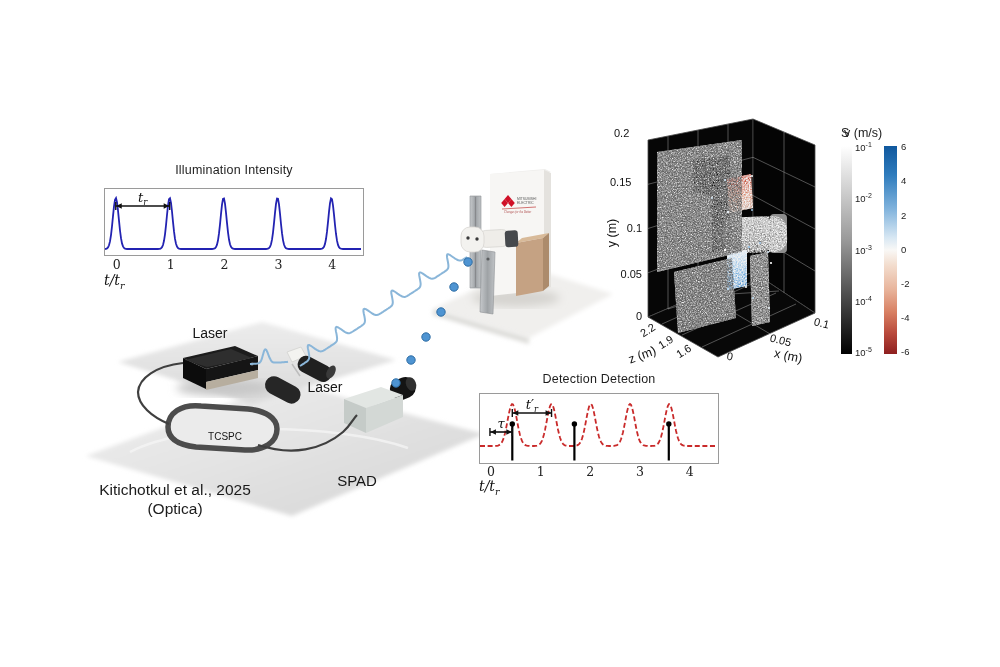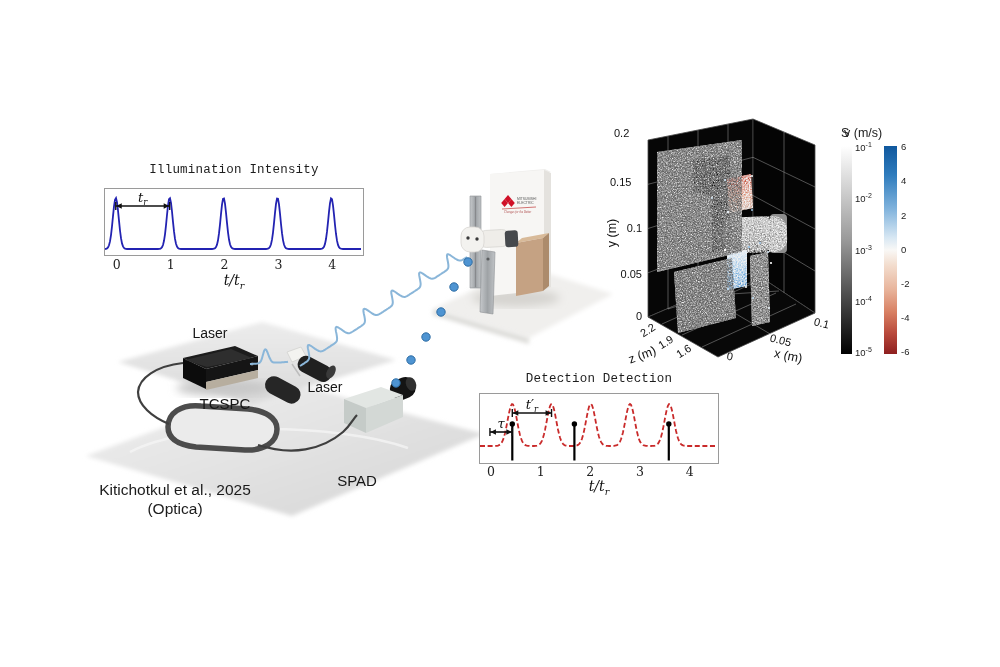--- a/index.html
+++ b/index.html
@@ -3,25 +3,25 @@
 <meta charset="utf-8">
 <style>
   html,body{margin:0;padding:0;background:#fff;}
   #canvas{position:relative;width:1000px;height:667px;background:#ffffff;overflow:hidden;
           font-family:"Liberation Sans",sans-serif;}
   svg{display:block;}
   .abs{position:absolute;}
   
   .pulse-plot{position:absolute;z-index:3;}
   .plot-title{position:absolute;left:0;top:0;width:100%;text-align:center;
-              font-size:12.5px;color:#1d1d1d;letter-spacing:.2px;font-family:Liberation Mono, monospace;}
+              font-size:12.5px;color:#1d1d1d;letter-spacing:.2px;}
   .frame{position:absolute;background:#fff;border:1px solid #9a9a9a;}
   .xticks{position:absolute;height:15px;width:100%;}
   .ptick{position:absolute;transform:translateX(-50%);font:12.5px "DejaVu Serif",serif;color:#222;}
-  .plot-xlabel{position:absolute;width:100%;text-align:center;
+  .plot-xlabel{position:absolute;width:100%;text-align:left;
                font:italic 14px "DejaVu Serif",serif;color:#111;}
   .plot-xlabel sub{font-size:9.5px;}
   .annT{font:italic 13px "DejaVu Serif",serif;fill:#111;text-anchor:middle;}
   
   .dev-label{position:absolute;z-index:4;font-size:14px;color:#161616;text-align:center;}
   
   #cloud{position:absolute;left:600px;top:100px;width:250px;height:300px;z-index:2;}
   .c3t{position:absolute;font-size:11px;color:#111;white-space:nowrap;}
   .c3a{position:absolute;font-size:12.5px;color:#111;white-space:nowrap;}
   
@@ -146,21 +146,21 @@
         <circle cx="454" cy="287" r="4.2"></circle>
       <circle cx="441" cy="312" r="4.2"></circle>
         <circle cx="426" cy="337" r="4.2"></circle>
       <circle cx="411" cy="360" r="4.2"></circle>
         <circle cx="396" cy="383" r="4.2"></circle>
     </g>
   </svg>
 
   <div class="dev-label" style="left:185px;top:325px;width:50px;">Laser</div>
   <div class="dev-label" style="left:301px;top:379px;width:48px;">Laser</div>
-  <div class="dev-label" style="left:194px;top:395px;width:62px;font-size:15px;">TCSPC</div>
+  <div class="dev-label" style="left:194px;top:431px;width:62px;font-size:10px;">TCSPC</div>
   <div class="dev-label" style="left:332px;top:433px;width:50px;font-size:15px;margin-top:39px;">SPAD</div>
 
   <div class="pulse-plot" style="left:104px;top:163px;width:260px;height:125px;">
     <div class="plot-title">Illumination Intensity</div>
     <div class="frame" style="left:0;top:25px;width:258px;height:66px;">
       <svg id="illum" width="256" height="64" viewBox="0 0 256 64">
           <path d="M0,60L1,59.8L2,59.4L3,58.4L4,56.3L5,52.4L6,46.1L7,37.4L8,27.1L9,17.4L10,10.7L11,9.1L12,13.1L13,21.5L14,31.7L15,41.5L16,49.2L17,54.4L18,57.4L19,58.9L20,59.6L21,59.9L22,60.0L23,60.0L24,60.0L25,60.0L26,60.0L27,60.0L28,60.0L29,60.0L30,60.0L31,60.0L32,60.0L33,60.0L34,60.0L35,60.0L36,60.0L37,60.0L38,60.0L39,60.0L40,60.0L41,60.0L42,60.0L43,60.0L44,60.0L45,60.0L46,60.0L47,60.0L48,60.0L49,60.0L50,60.0L51,60.0L52,60.0L53,60.0L54,59.9L55,59.8L56,59.3L57,58.2L58,56.0L59,51.8L60,45.3L61,36.3L62,26.0L63,16.5L64,10.3L65,9.3L66,13.9L67,22.5L68,32.8L69,42.4L70,49.9L71,54.8L72,57.6L73,59.0L74,59.6L75,59.9L76,60.0L77,60.0L78,60.0L79,60.0L80,60.0L81,60.0L82,60.0L83,60.0L84,60.0L85,60.0L86,60.0L87,60.0L88,60.0L89,60.0L90,60.0L91,60.0L92,60.0L93,60.0L94,60.0L95,60.0L96,60.0L97,60.0L98,60.0L99,60.0L100,60.0L101,60.0L102,60.0L103,60.0L104,60.0L105,60.0L106,60.0L107,60.0L108,59.9L109,59.7L110,59.2L111,58.0L112,55.6L113,51.3L114,44.4L115,35.3L116,25.0L117,15.7L118,9.9L119,9.5L120,14.6L121,23.6L122,33.9L123,43.3L124,50.5L125,55.2L126,57.8L127,59.1L128,59.7L129,59.9L130,60.0L131,60.0L132,60.0L133,60.0L134,60.0L135,60.0L136,60.0L137,60.0L138,60.0L139,60.0L140,60.0L141,60.0L142,60.0L143,60.0L144,60.0L145,60.0L146,60.0L147,60.0L148,60.0L149,60.0L150,60.0L151,60.0L152,60.0L153,60.0L154,60.0L155,60.0L156,60.0L157,60.0L158,60.0L159,60.0L160,60.0L161,60.0L162,59.9L163,59.7L164,59.1L165,57.9L166,55.3L167,50.7L168,43.6L169,34.2L170,23.9L171,14.8L172,9.6L173,9.8L174,15.4L175,24.6L176,35.0L177,44.2L178,51.1L179,55.5L180,58.0L181,59.2L182,59.7L183,59.9L184,60.0L185,60.0L186,60.0L187,60.0L188,60.0L189,60.0L190,60.0L191,60.0L192,60.0L193,60.0L194,60.0L195,60.0L196,60.0L197,60.0L198,60.0L199,60.0L200,60.0L201,60.0L202,60.0L203,60.0L204,60.0L205,60.0L206,60.0L207,60.0L208,60.0L209,60.0L210,60.0L211,60.0L212,60.0L213,60.0L214,60.0L215,60.0L216,59.9L217,59.7L218,59.0L219,57.7L220,54.9L221,50.0L222,42.7L223,33.2L224,22.8L225,14.1L226,9.4L227,10.2L228,16.3L229,25.7L230,36.0L231,45.0L232,51.7L233,55.9L234,58.2L235,59.3L236,59.7L237,59.9L238,60.0L239,60.0L240,60.0L241,60.0L242,60.0L243,60.0L244,60.0L245,60.0L246,60.0L247,60.0L248,60.0L249,60.0L250,60.0L251,60.0L252,60.0L253,60.0L254,60.0L255,60.0L256,60.0" fill="none" stroke="#2323b2" stroke-width="1.8"></path>
           <line x1="10.778947368421052" y1="17" x2="64.67368421052632" y2="17" stroke="#111" stroke-width="1.6"></line>
           <line x1="10.778947368421052" y1="13" x2="10.778947368421052" y2="21" stroke="#111" stroke-width="1.4"></line>
           <line x1="64.67368421052632" y1="13" x2="64.67368421052632" y2="21" stroke="#111" stroke-width="1.4"></line>

